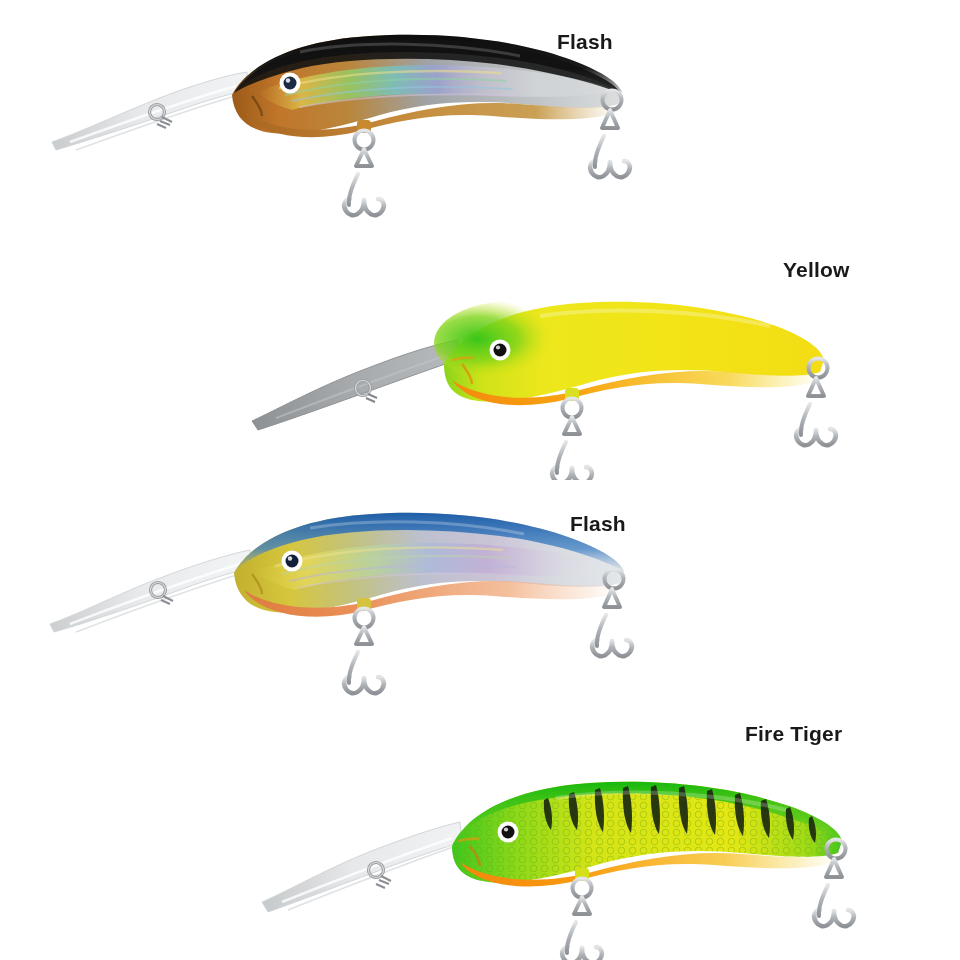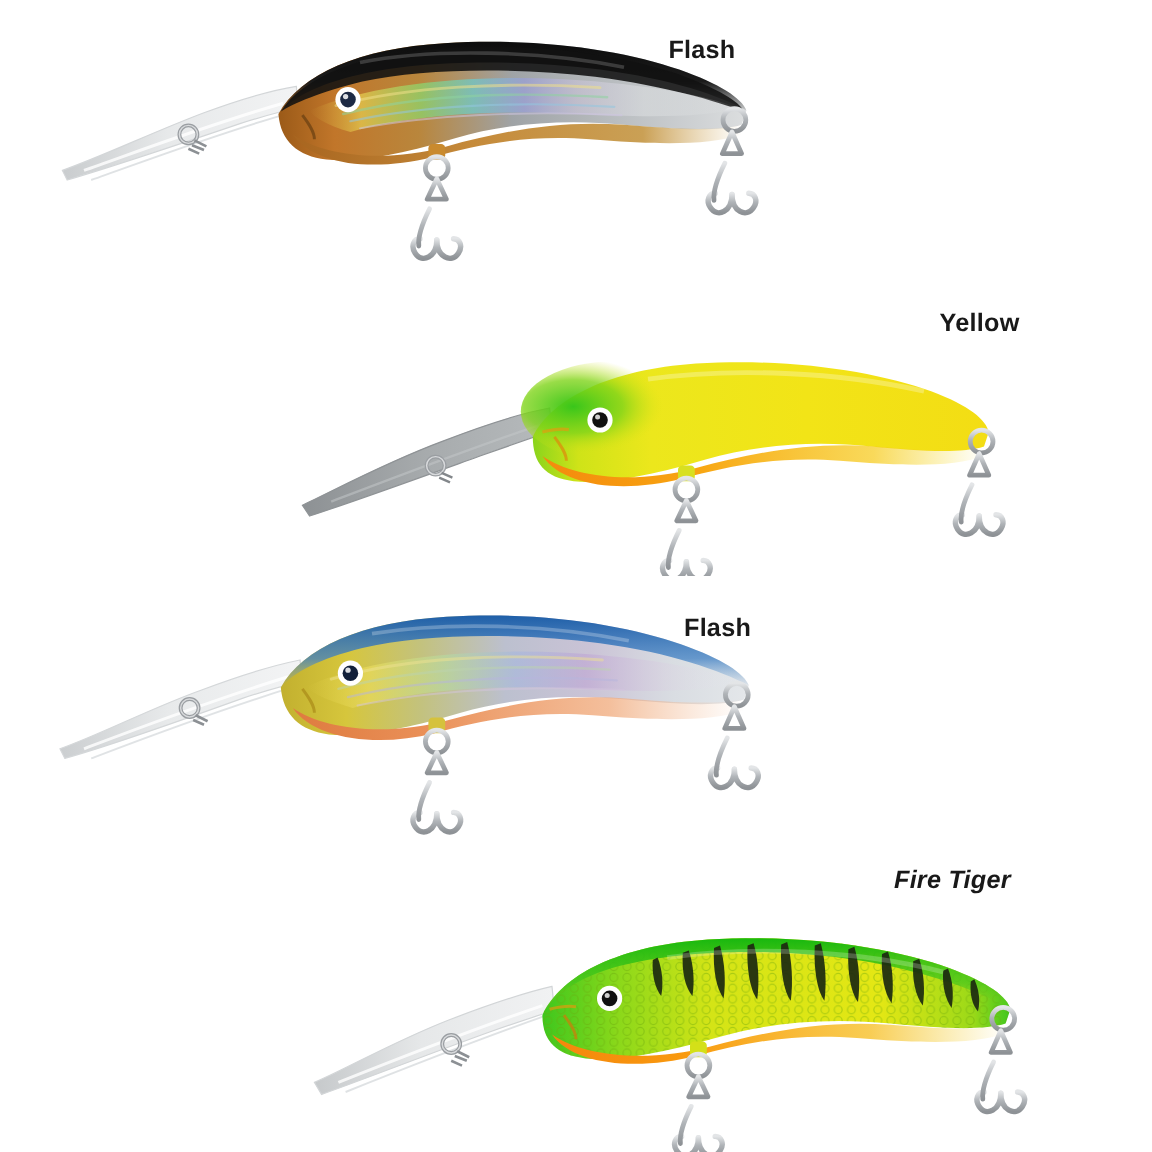--- a/index.html
+++ b/index.html
@@ -343,21 +343,21 @@
           <path d="M612 124 L612 161" stroke="url(#steel)" stroke-width="4.5"></path>
           <path d="M612 161 C 612 175, 600 181, 594 172 C 590 166, 593 160, 598 160" fill="none" stroke="url(#steel)" stroke-width="4.5" stroke-linecap="round"></path>
           <path d="M612 161 C 612 175, 624 181, 630 172 C 634 166, 631 160, 626 160" fill="none" stroke="url(#steel)" stroke-width="4.5" stroke-linecap="round"></path>
           <path d="M606 135 C 600 147, 596 157, 597 166" fill="none" stroke="url(#steel)" stroke-width="4" stroke-linecap="round"></path>
         </g>
       </svg>
     </div>
   </div>
 
   <div class="lure-row row-firetiger">
-    <span class="variant-label" style="left:745px;top:2px;font-style:italic;">Fire Tiger</span>
+    <span class="variant-label" style="left:745px;top:2px;">Fire Tiger</span>
 
     <div class="lure-art">
       <svg viewBox="0 0 960 240" xmlns="http://www.w3.org/2000/svg" aria-hidden="true">
         <defs>
           <linearGradient id="t-body" x1="0" y1="0" x2="1" y2="0">
             <stop offset="0%" stop-color="#3ec71e"></stop>
             <stop offset="16%" stop-color="#8ad81a"></stop>
             <stop offset="36%" stop-color="#d4e416"></stop>
             <stop offset="72%" stop-color="#e4e714"></stop>
             <stop offset="92%" stop-color="#9bd918"></stop>

